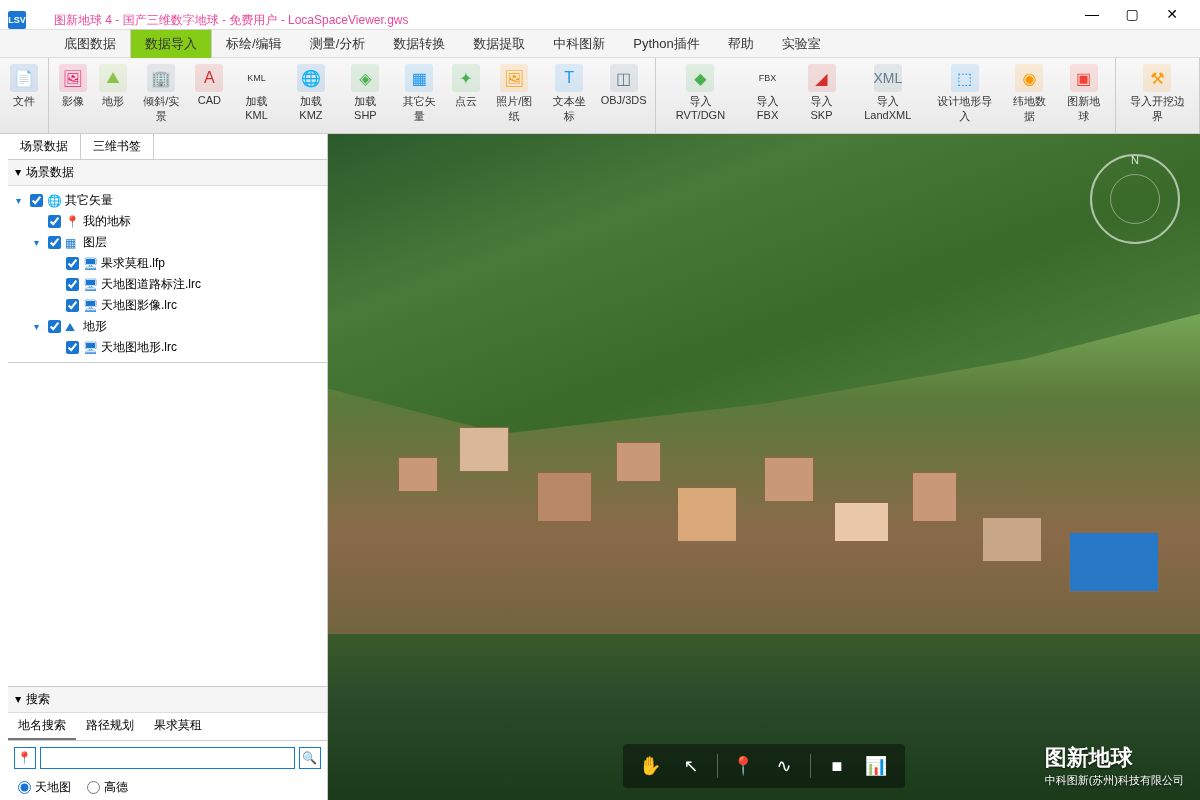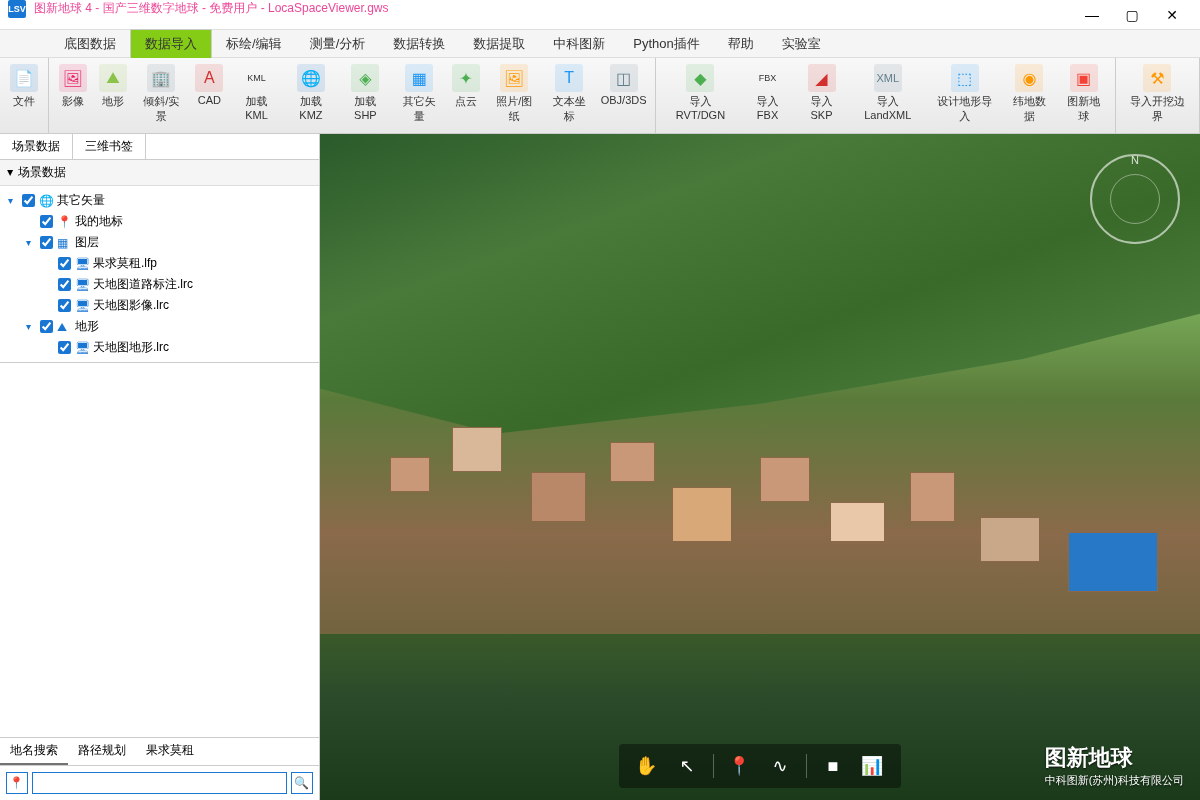--- a/index.html
+++ b/index.html
@@ -1,35 +1,35 @@
 <!DOCTYPE html>
 <html><head>
 <meta charset="utf-8">
 <style>
 * { margin: 0; padding: 0; box-sizing: border-box; font-family: "Microsoft YaHei", sans-serif; }
 body { width: 1200px; height: 800px; overflow: hidden; background: #fff; display: flex; flex-direction: column; }
 
-.titlebar { height: 30px; display: flex; align-items: flex-start; padding: 0 8px; background: #fff; border-bottom: 1px solid #e0e0e0; }
+.titlebar { height: 30px; display: flex; align-items: flex-end; padding: 0 8px; background: #fff; border-bottom: 1px solid #e0e0e0; gap: 20px; }
 .titlebar .app-icon { width: 18px; height: 18px; background: #1976d2; border-radius: 2px; margin-right: 8px; display:flex;align-items:center;justify-content:center;color:#fff;font-size:9px;font-weight:bold; }
 .titlebar .title { font-size: 12px; color: #ec4899; flex: 1; }
 .titlebar .win-controls { display: flex; gap: 0; }
 .titlebar .win-btn { width: 40px; height: 30px; display: flex; align-items: center; justify-content: center; font-size: 14px; cursor: pointer; }
 
 .menubar { height: 28px; display: flex; align-items: center; background: #f5f5f5; border-bottom: 1px solid #ddd; padding-left: 50px; }
 .menubar .menu-item { padding: 5px 14px; font-size: 13px; color: #333; cursor: pointer; }
 .menubar .menu-item.active { background: #84cc16; border: 1px solid #ccc; border-bottom: none; }
 
 .ribbon { height: 76px; background: linear-gradient(#f8f8f8,#e8e8e8); border-bottom: 1px solid #ccc; display: flex; }
 .ribbon-group { border-right: 1px solid #ccc; display: flex; flex-direction: column; }
 .ribbon-items { display: flex; flex: 1; align-items: flex-start; padding: 2px 4px; }
 .ribbon-btn { display: flex; flex-direction: column; align-items: center; justify-content: flex-start; padding: 4px 6px; font-size: 11px; color: #333; cursor: pointer; min-width: 40px; text-align: center; }
 .ribbon-btn .ricon { width: 28px; height: 28px; margin-bottom: 2px; border-radius: 3px; display:flex;align-items:center;justify-content:center;font-size:16px; }
 .ribbon-group-label { text-align: center; font-size: 11px; color: #555; padding: 2px 0; }
 
-.main { flex: 1; display: flex; overflow: hidden; }
+.main { flex: 1; display: flex; overflow: hidden; padding-left: 8px; }
 
 .sidebar { width: 320px; background: #fff; border-right: 1px solid #ccc; display: flex; flex-direction: column; }
 .side-tabs { display: flex; border-bottom: 1px solid #ccc; }
 .side-tab { padding: 4px 12px; font-size: 12px; cursor: pointer; border-right: 1px solid #ccc; }
 .side-tab.active { background: #fff; }
 
 .panel-header { padding: 4px 8px; font-size: 12px; background: #f5f5f5; border-bottom: 1px solid #ddd; display:flex;align-items:center;gap:4px; }
 .tree { flex: 0 0 auto; padding: 4px; font-size: 12px; border-bottom:1px solid #ccc; max-height: 340px; overflow:auto;}
 .tree-item { display: flex; align-items: center; padding: 2px 0; gap: 4px; cursor: pointer; }
 .tree-item .caret { width: 10px; color: #1976d2; font-size: 10px; }
@@ -167,21 +167,21 @@
         </div>
         <div class="ribbon-btn">
           <div class="ricon" style="color: rgb(51, 51, 51); font-size: 9px;">FBX</div>
           <div>导入FBX</div>
         </div>
         <div class="ribbon-btn">
           <div class="ricon" style="background: rgba(211, 47, 47, 0.133); color: rgb(211, 47, 47); font-size: 16px;">◢</div>
           <div>导入SKP</div>
         </div>
         <div class="ribbon-btn">
-          <div class="ricon" style="background: rgba(96, 125, 139, 0.133); color: rgb(96, 125, 139); font-size: 11px;">XML</div>
+          <div class="ricon" style="background: rgba(96, 125, 139, 0.133); color: rgb(96, 125, 139); font-size: 14px;">XML</div>
           <div>导入LandXML</div>
         </div>
         <div class="ribbon-btn">
           <div class="ricon" style="background: rgba(33, 150, 243, 0.133); color: rgb(33, 150, 243); font-size: 16px;">⬚</div>
           <div>设计地形导入</div>
         </div>
         <div class="ribbon-btn">
           <div class="ricon" style="background: rgba(255, 152, 0, 0.133); color: rgb(255, 152, 0); font-size: 16px;">◉</div>
           <div>纬地数据</div>
         </div>
@@ -258,30 +258,44 @@
         </div>
         <div class="tree-item indent-2">
           <span class="caret"></span>
           <input type="checkbox" checked="" style="">
           <span class="ticon">🖥</span>
           <span>天地图地形.lrc</span>
         </div>
       </div>
     <div style="flex:1"></div>
     <div class="search-panel">
+      <div class="panel-header">
+        <span class="caret-down"></span>
+        <span>搜索</span>
+      </div>
       <div class="search-tabs" id="search-tabs">
           <div class="search-tab active">地名搜索</div>
           <div class="search-tab">路径规划</div>
           <div class="search-tab">果求莫租</div>
         </div>
       <div class="search-row">
         <span class="sicon">📍</span>
         <input type="text" placeholder="" style="">
         <span class="sicon">🔍</span>
       </div>
+      <div class="radio-row" id="radio-row">
+          <label>
+            <input type="radio" name="sp" checked="" style="">
+            <span>天地图</span>
+          </label>
+          <label>
+            <input type="radio" name="sp" style="">
+            <span>高德</span>
+          </label>
+        </div>
     </div>
   </div>
 
   <div class="viewport">
     <div class="hillside"></div>
     <div class="village">
       <div class="bldg" style="left:8%;top:30%;width:40px;height:35px;"></div>
       <div class="bldg" style="left:15%;top:20%;width:50px;height:45px;background:#d8b898;"></div>
       <div class="bldg" style="left:24%;top:35%;width:55px;height:50px;background:#b88868;"></div>
       <div class="bldg" style="left:33%;top:25%;width:45px;height:40px;"></div>

